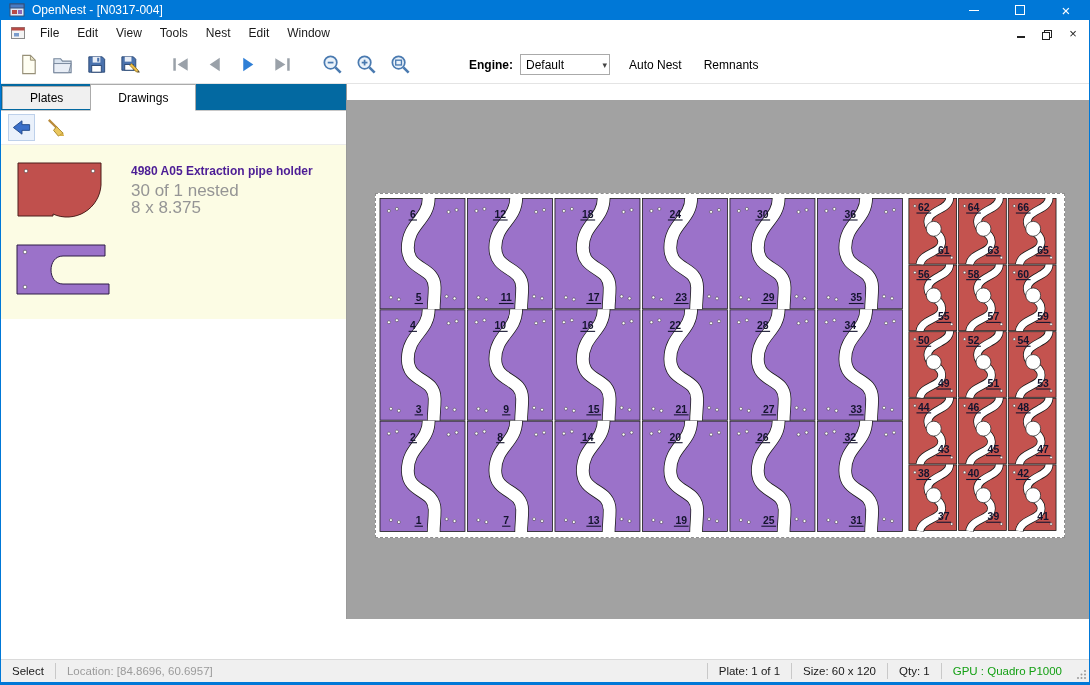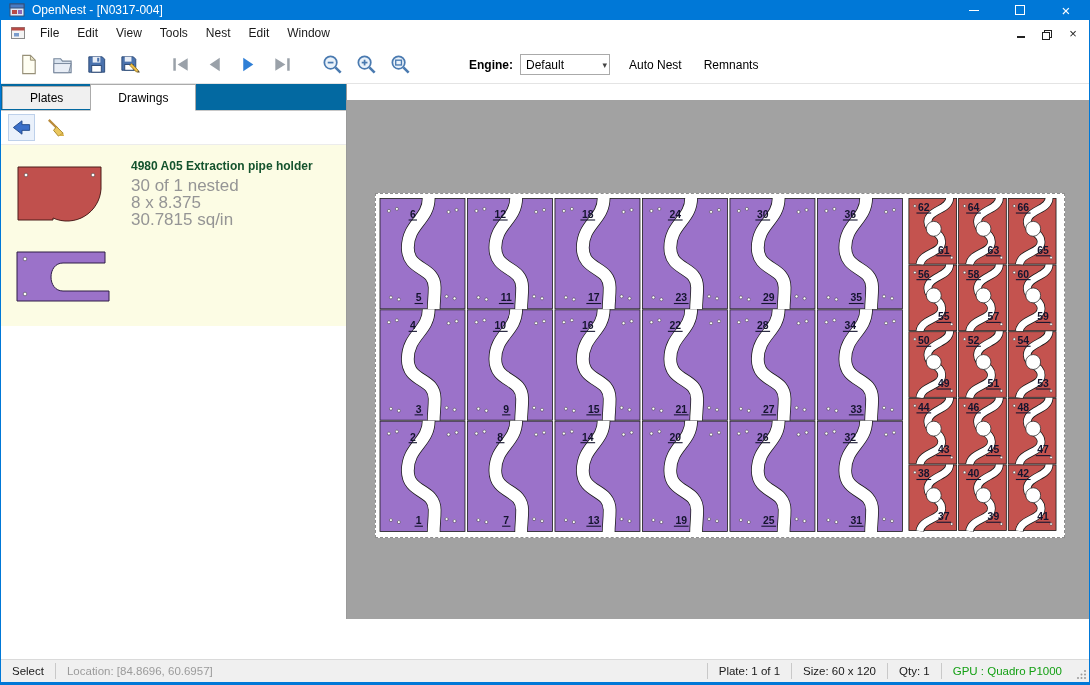--- a/index.html
+++ b/index.html
@@ -51,21 +51,21 @@
          border:1px solid #ababab; border-bottom:none; margin-right:-1px; position:relative; }
   .tab.active { height:27px; background:#fff; z-index:2; margin-bottom:-1px; border-bottom:1px solid #fff; }
   .side-toolbar { height:34px; display:flex; align-items:center; gap:7px; padding-left:7px; border-bottom:1px solid #ececec; flex:0 0 auto; }
   .side-tool-btn { width:27px; height:27px; display:flex; align-items:center; justify-content:center; }
   .side-tool-btn.framed { border:1px solid #bdd0ea; background:#eaf1fb; }
   .side-tool-btn svg { width:21px; height:21px; }
   .drawing-list { background:#fcfce4; padding:4px 0 10px 0; }
   .drawing-item { display:flex; gap:18px; padding:10px 8px 10px 12px; align-items:center; }
   .thumb { width:100px; flex:0 0 auto; display:flex; align-items:center; }
   .item-text { display:flex; flex-direction:column; }
-  .item-name { font-size:12px; font-weight:bold; color:#14532d; margin-bottom:4px; }
+  .item-name { font-size:12px; font-weight:bold; color:#4c1d95; margin-bottom:4px; }
   .item-meta { font-size:17px; color:#959595; line-height:17px; }
 
   
   .canvas { flex:1 1 auto; background:#a2a2a2; position:relative; overflow:hidden; }
   .canvas-strip { height:16px; background:#fff; }
   .plate { position:absolute; left:28px; top:109px; width:690px; height:345px; background:#fff;
            border:1px dashed #8d8d8d; }
   .plate svg { width:100%; height:100%; display:block; }
   .dot { fill:#fff; stroke:#333; stroke-width:0.5; }
 
@@ -254,21 +254,20 @@
             <svg viewBox="0 0 96 62" width="96" height="62">
               <path d="M5,4 L88,4 L88,26 A34,34 0 0 1 40,55 L40,57 L5,57 Z" stroke="#4c1d1b" stroke-width="1" fill="#c0504d"></path>
               <circle cx="13" cy="12" r="1.8" class="dot"></circle>
               <circle cx="80" cy="12" r="1.8" class="dot"></circle>
             </svg>
           </div>
           <div class="item-text">
             <span class="item-name">4980 A05 Extraction pipe holder</span>
             <span class="item-meta">30 of 1 nested</span>
             <span class="item-meta">8 x 8.375</span>
-            <span class="item-meta">30.7815 sq/in</span>
           </div>
         </div>
 
         <div class="drawing-item">
           <div class="thumb">
             <svg viewBox="0 0 100 58" width="100" height="58">
               <path d="M4,4 L92,4 L92,15 L50,15 C34,15 34,43 50,43 L96,43 L96,53 L4,53 Z" stroke="#2e1d47" stroke-width="1" fill="#9b72c9"></path>
               <circle cx="12" cy="11" r="1.8" class="dot"></circle>
               <circle cx="12" cy="46" r="1.8" class="dot"></circle>
             </svg>

